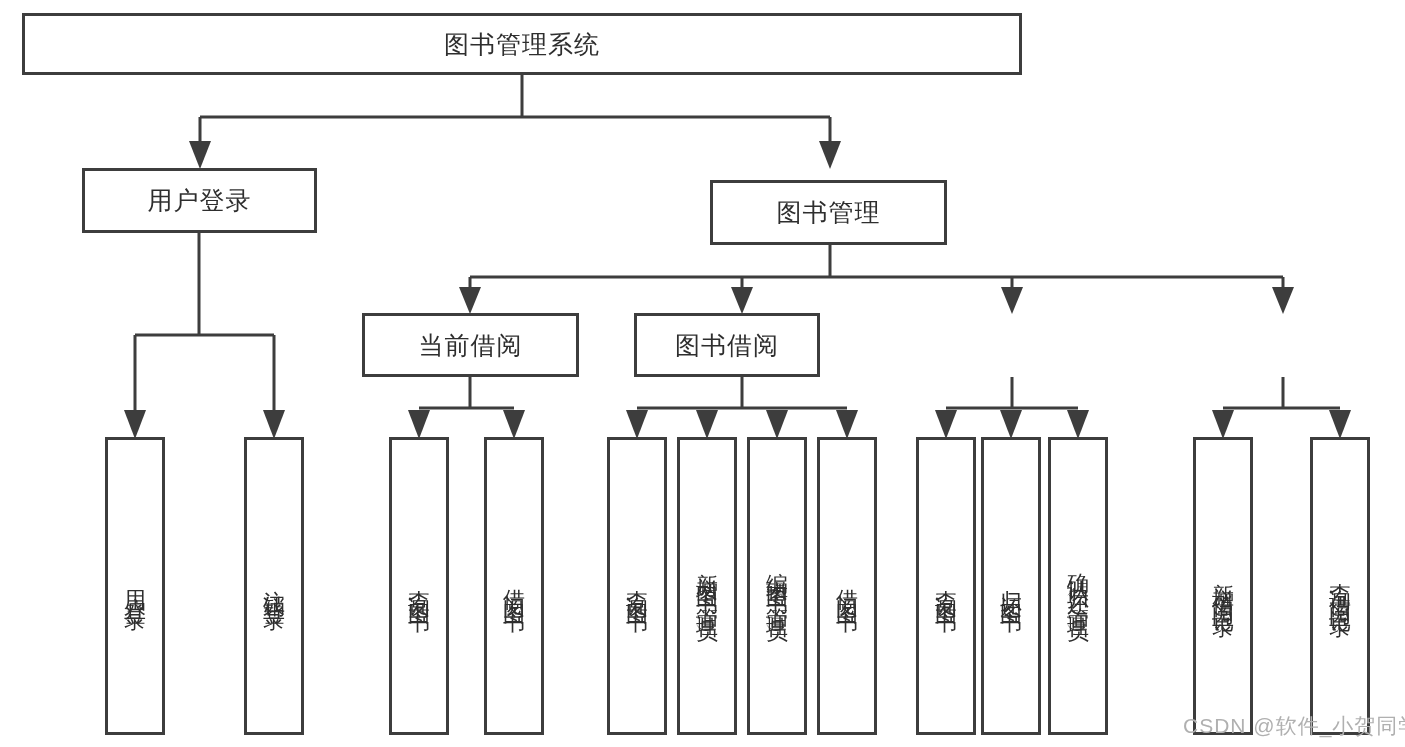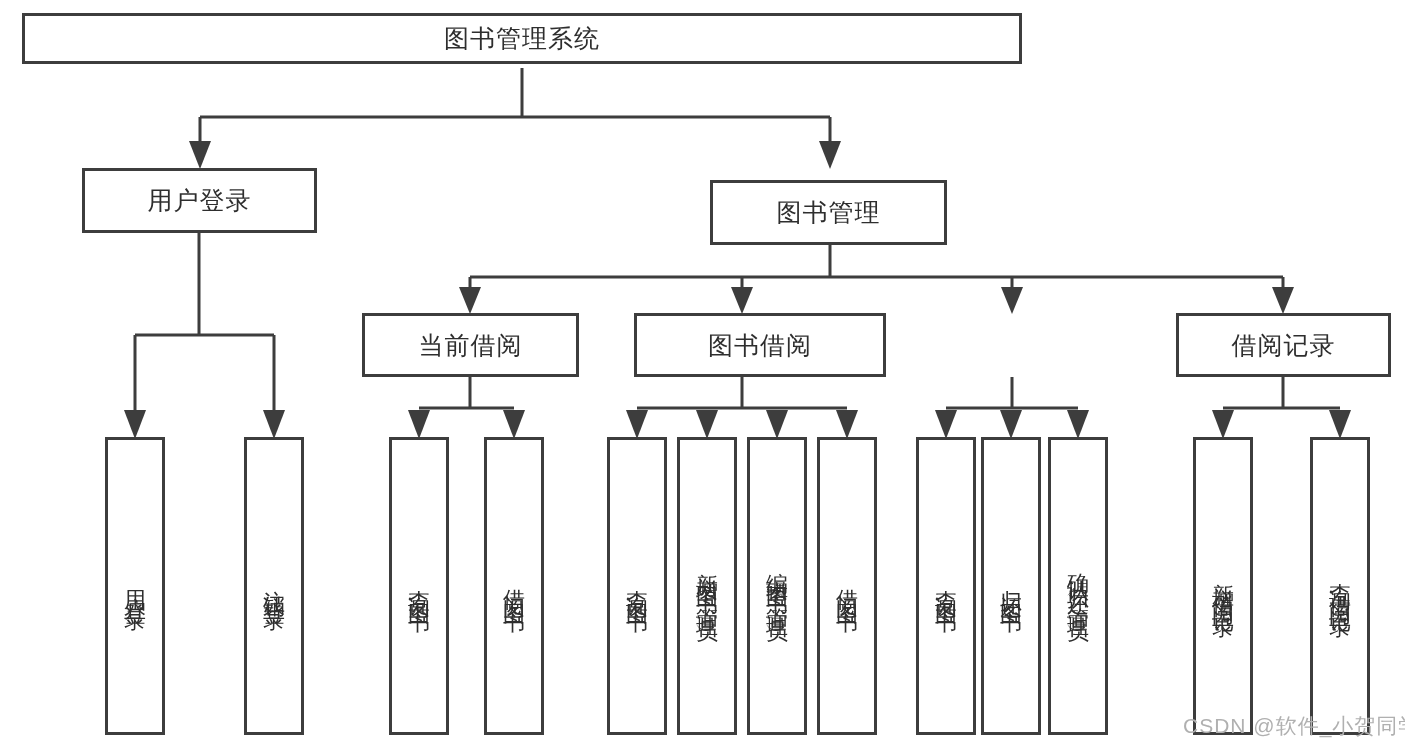--- a/index.html
+++ b/index.html
@@ -56,25 +56,25 @@
     position: absolute;
     left: 1183px;
     top: 712px;
     font-size: 21px;
     color: #b0b0b0;
     letter-spacing: 1px;
     z-index: 10;
     white-space: nowrap;
   }
   
-  #node-root            { left: 22px;   top: 13px;  width: 1000px; height: 51px; }
+  #node-root            { left: 22px;   top: 13px;  width: 1000px; height: 62px; }
   #node-user-login      { left: 82px;   top: 168px; width: 235px;  height: 65px; }
   #node-book-management { left: 710px;  top: 180px; width: 237px;  height: 65px; }
   #node-new-book        { left: 362px;  top: 313px; width: 217px;  height: 64px; }
-  #node-book-borrowing  { left: 634px;  top: 313px; width: 252px;  height: 64px; }
+  #node-book-borrowing  { left: 634px;  top: 313px; width: 186px;  height: 64px; }
   #node-current-borrow  { left: 904px;  top: 313px; width: 217px;  height: 64px; }
   #node-borrow-records  { left: 1176px; top: 313px; width: 215px;  height: 64px; }
   #leaf-1  { left: 105px; }
   #leaf-2  { left: 244px; }
   #leaf-3  { left: 389px; }
   #leaf-4  { left: 484px; }
   #leaf-5  { left: 607px; }
   #leaf-6  { left: 677px; }
   #leaf-7  { left: 747px; }
   #leaf-8  { left: 817px; }
@@ -132,21 +132,20 @@
     </g>
   </svg>
 
   <div class="hbox" id="node-root">图书管理系统</div>
 
   <div class="hbox" id="node-user-login">用户登录</div>
   <div class="hbox" id="node-book-management">图书管理</div>
 
   <div class="hbox" id="node-new-book">当前借阅</div>
   <div class="hbox" id="node-book-borrowing">图书借阅</div>
-  <div class="hbox" id="node-borrow-records">借阅记录</div>
 
   <div class="vbox" id="leaf-1">用户登录</div>
   <div class="vbox" id="leaf-2">注销登录</div>
 
   <div class="vbox" id="leaf-3">查询图书</div>
   <div class="vbox" id="leaf-4">借阅图书</div>
 
   <div class="vbox" id="leaf-5">查询图书</div>
   <div class="vbox" id="leaf-6">新增图书（管理员）</div>
   <div class="vbox" id="leaf-7">编辑图书（管理员）</div>

